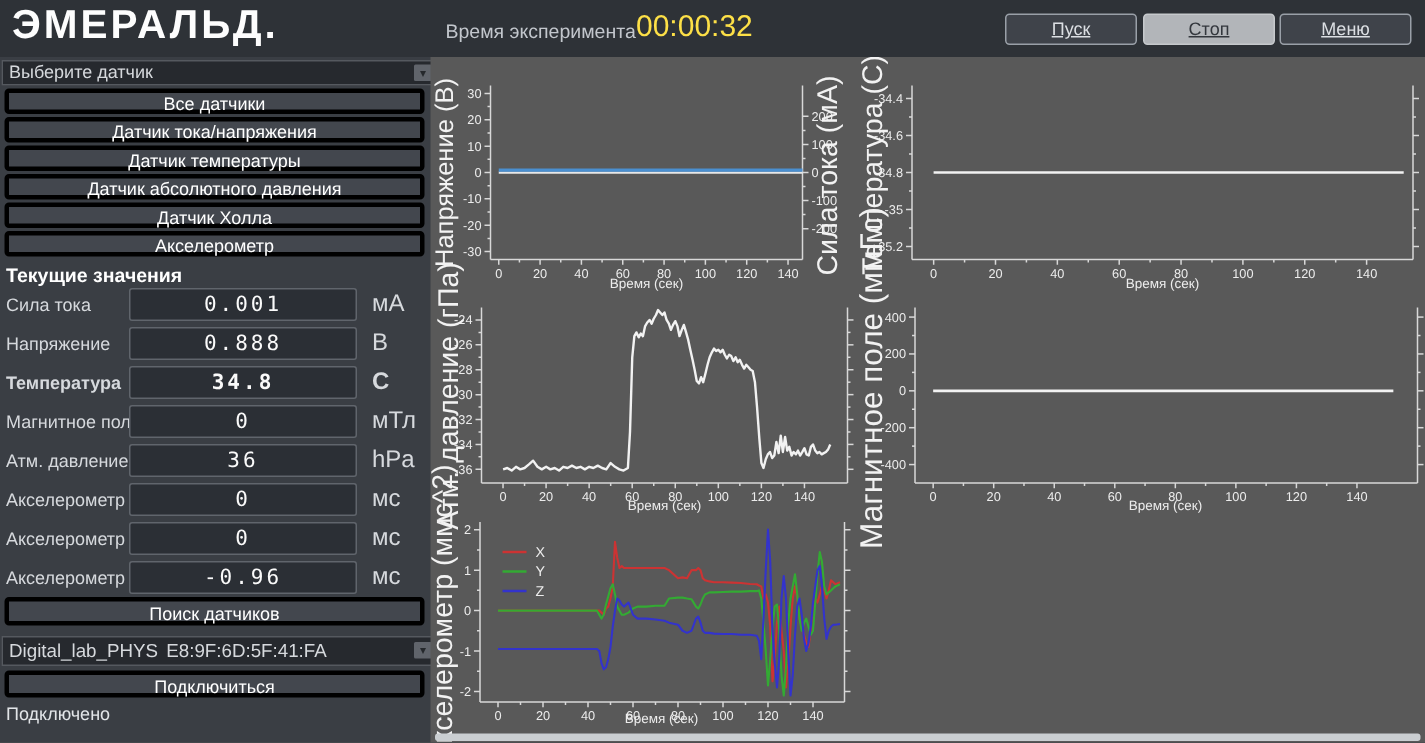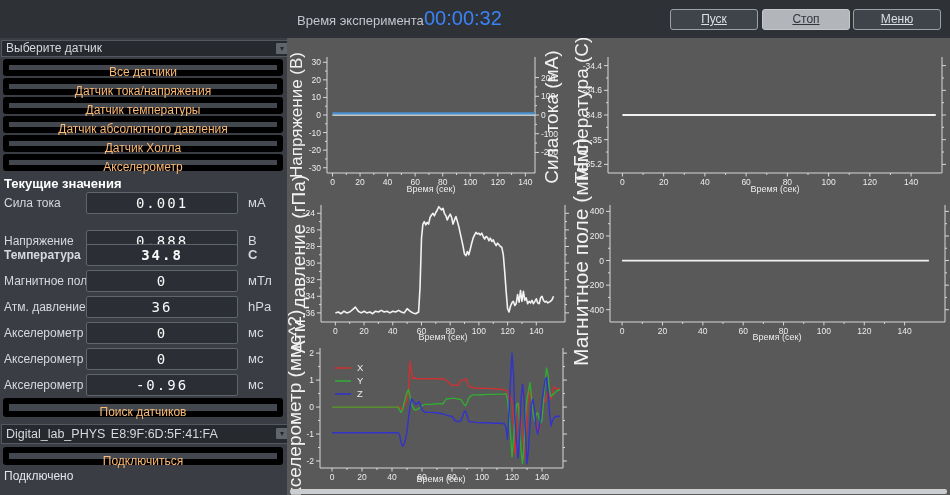--- a/index.html
+++ b/index.html
@@ -3,55 +3,56 @@
 <meta charset="utf-8">
 <style>
   html,body{margin:0;padding:0}
   body{width:950px;height:495px;position:relative;overflow:hidden;
        background:#3a3e44;font-family:"Liberation Sans",sans-serif;}
   
   .topbar{position:absolute;left:0;top:0;width:950px;height:38px;background:#2e3237;}
   .logo{position:absolute;left:8px;top:1px;font-size:27px;font-weight:bold;color:#fdfdfd;
         letter-spacing:2px;}
   .timer-label{position:absolute;left:297px;top:13px;font-size:13px;color:#c3c7cd;}
-  .timer-value{position:absolute;left:424px;top:7px;font-size:20px;color:#3b82f6;}
+  .timer-value{position:absolute;left:424px;top:7px;font-size:20px;color:#fde047;}
   .tb-btn{position:absolute;top:9px;width:88px;height:21px;background:#3f434a;
           border:1px solid #9aa0a8;border-radius:3px;color:#dcdfe3;font-size:12px;
           text-align:center;line-height:19px;box-sizing:border-box;cursor:pointer;text-decoration:underline;}
   .tb-btn.active{background:#b2b5b9;color:#33373d;border-color:#c6c9cc;}
   
   .sidebar{position:absolute;left:0;top:38px;width:287px;height:457px;background:#3a3e44;}
   .select{position:absolute;left:1px;width:284px;height:15px;background:#26292e;
           border:1px solid #55595f;color:#d6d9dd;font-size:12px;line-height:15px;
           padding-left:4px;cursor:pointer;}
   .arrow-box{position:absolute;right:2px;top:2px;width:12px;height:11px;background:#60646b;
              color:#25282c;font-size:8px;line-height:11px;text-align:center;border-radius:1px;}
   .sbtn{position:absolute;left:3px;width:280px;height:17px;background:#43474e;
-        border:6px solid #000000;border-radius:3px;color:#fdba74;font-size:12px;
+        border:3px solid #000000;border-radius:3px;color:#ffffff;font-size:12px;
         text-align:center;line-height:15px;box-sizing:border-box;cursor:pointer;}
   .sec-title{position:absolute;left:4px;font-size:13px;font-weight:bold;color:#ffffff;}
   .vrow{position:absolute;left:0;width:240px;height:22px;}
   .vlabel{position:absolute;left:4px;top:0;font-size:12px;color:#d6d9dd;line-height:22px;}
   .vbox{position:absolute;left:86px;top:0;width:152px;height:22px;background:#2b2f35;
         border:1px solid #60656c;border-radius:2px;box-sizing:border-box;}
   .vdigits{font-family:"DejaVu Sans Mono",monospace;font-size:14px;color:#fafafa;
            text-align:center;line-height:20px;letter-spacing:2px;}
-  .vunit{position:absolute;left:248px;top:0;font-size:13px;color:#d6d9dd;line-height:22px;}
+  .vunit{position:absolute;left:248px;top:0;font-size:16px;color:#d6d9dd;line-height:22px;}
   .status-text{position:absolute;left:4px;font-size:12px;color:#e2e5e8;}
   .dev-name{margin-right:2px;}
   
   .chart-region{position:absolute;left:287px;top:38px;width:663px;height:457px;background:#595959;}
   .hscroll{position:absolute;left:3px;bottom:1px;width:657px;height:5px;background:#caced1;
            border-radius:2px;cursor:pointer;}
   svg text{font-family:"Liberation Sans",sans-serif;}
 </style>
 </head>
 <body>
 
 <div class="topbar">
+  <div class="logo">ЭМЕРАЛЬД.</div>
   <div class="timer-label">Время эксперимента</div>
   <div class="timer-value">00:00:32</div>
   <div class="tb-btn" style="left:670px;">Пуск</div>
   <div class="tb-btn active" style="left:762px;">Стоп</div>
   <div class="tb-btn" style="left:853px;">Меню</div>
 </div>
 
 <div class="sidebar">
   <div class="select" style="top:2px;">
     <span>Выберите датчик</span>
@@ -66,21 +67,21 @@
 
   <div class="sec-title" style="top:138px;">Текущие значения</div>
 
   <div class="vrow" style="top:154px;">
     <span class="vlabel">Сила тока</span>
     <div class="vbox">
         <div class="vdigits">0.001</div>
       </div>
     <span class="vunit">мА</span>
   </div>
-  <div class="vrow" style="top:180px;margin-top:12px;">
+  <div class="vrow" style="top:180px;">
     <span class="vlabel">Напряжение</span>
     <div class="vbox">
         <div class="vdigits">0.888</div>
       </div>
     <span class="vunit">В</span>
   </div>
   <div class="vrow" style="top:206px;font-weight:bold;">
     <span class="vlabel">Температура</span>
     <div class="vbox">
         <div class="vdigits">34.8</div>

